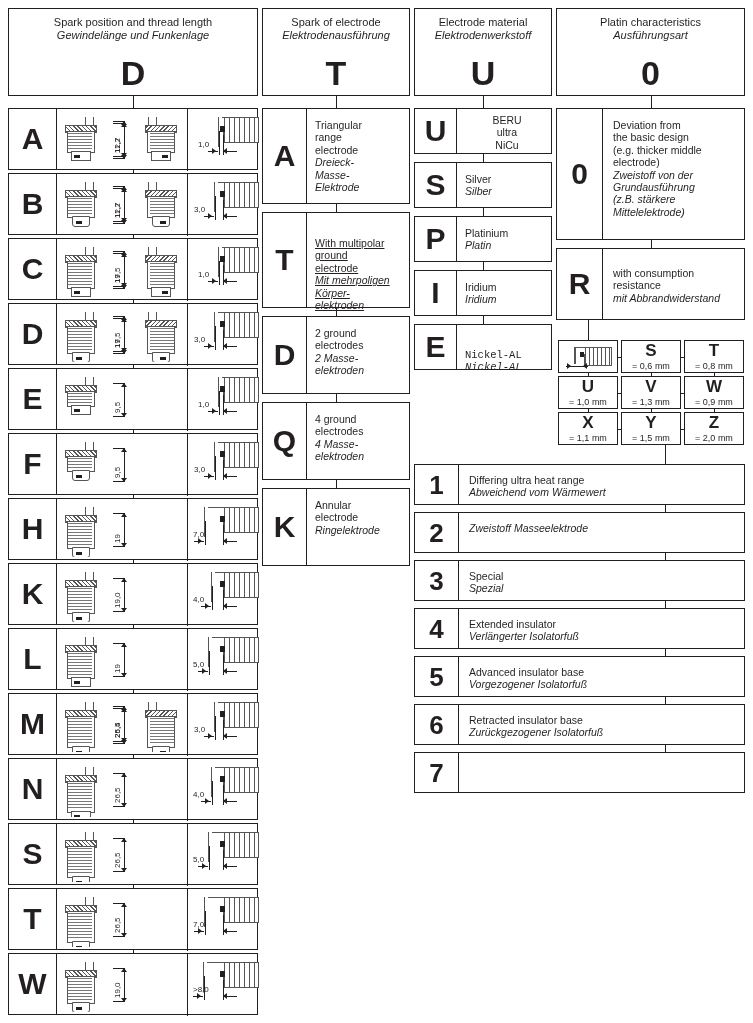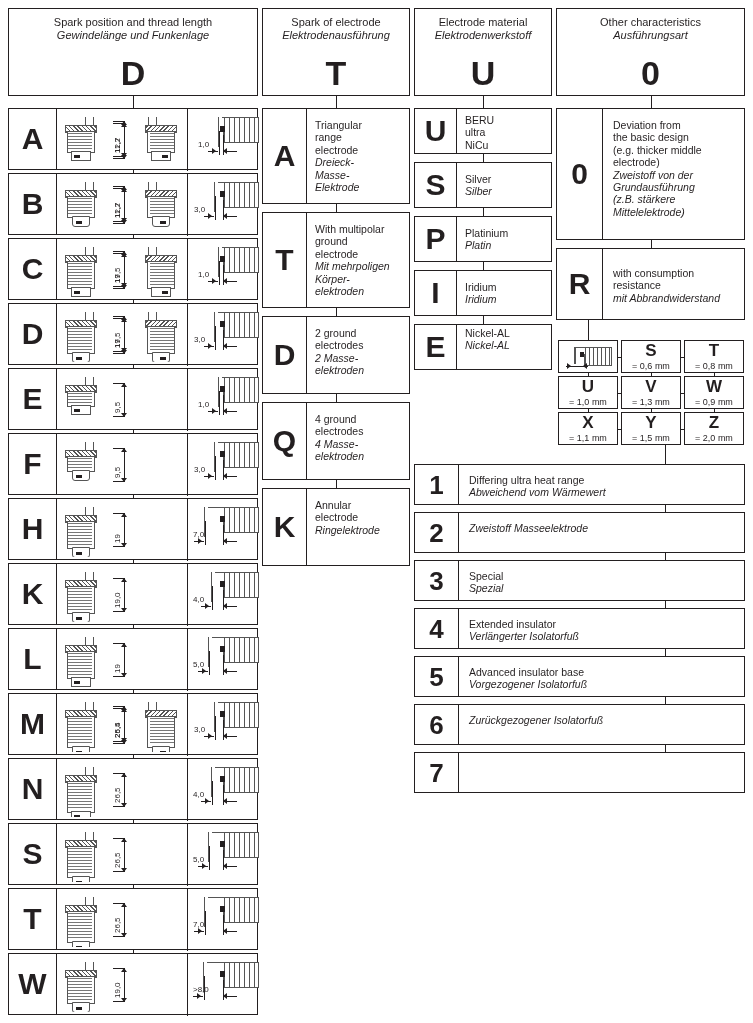--- a/index.html
+++ b/index.html
@@ -86,21 +86,21 @@
       <div class="hdr-en">Spark of electrode</div>
       <div class="hdr-de">Elektrodenausführung</div>
       <div class="hdr-code">T</div>
     </div>
     <div class="box hdr" style="left: 414px; top: 8px; width: 138px; height: 88px;">
       <div class="hdr-en">Electrode material</div>
       <div class="hdr-de">Elektrodenwerkstoff</div>
       <div class="hdr-code">U</div>
     </div>
     <div class="box hdr" style="left: 556px; top: 8px; width: 189px; height: 88px;">
-      <div class="hdr-en">Other characteristics</div>
+      <div class="hdr-en">Platin characteristics</div>
       <div class="hdr-de">Ausführungsart</div>
       <div class="hdr-code">0</div>
     </div>
     <div class="box" style="left: 8px; top: 108px; width: 250px; height: 62px;">
       <div class="code-letter" style="width: 48px;">A</div>
       <div style="position: absolute; left: 178px; top: 0px; width: 1px; height: 62px; background: rgb(35, 31, 32);"></div>
       <div style="position: absolute; left: 54px; top: 8px; width: 52px; height: 50px; overflow: hidden;">
         <div class="plug" style="left: 0px; top: 4px; width: 48px; height: 46px;">
           <div class="stem" style="left: 22px; top: -6px; width: 7px; height: 14px; border-bottom: none;"></div>
           <div class="hatch" style="left: 2px; top: 4px; width: 30px; height: 6px;"></div>
@@ -821,21 +821,21 @@
 range
 electrode</div>
         <div class="de">Dreieck-
 Masse-
 Elektrode</div>
       </div>
     </div>
     <div class="vline" style="left: 336px; top: 100px; height: 8px;"></div>
     <div class="box" style="left: 262px; top: 212px; width: 148px; height: 96px;">
       <div class="code-letter" style="width: 44px;">T</div>
-      <div class="desc" style="left: 52px; top: 10px; right: 4px; width: 92px;">
+      <div class="desc" style="left: 52px; top: 24px; right: 4px; width: 92px; text-decoration: underline;">
         <div class="en">With multipolar
 ground
 electrode</div>
         <div class="de">Mit mehrpoligen
 Körper-
 elektroden</div>
       </div>
     </div>
     <div class="vline" style="left: 336px; top: 204px; height: 8px;"></div>
     <div class="box" style="left: 262px; top: 316px; width: 148px; height: 78px;">
@@ -863,21 +863,21 @@
       <div class="desc" style="left: 52px; top: 10px; right: 4px; width: 92px;">
         <div class="en">Annular
 electrode</div>
         <div class="de">Ringelektrode</div>
       </div>
     </div>
     <div class="vline" style="left: 336px; top: 480px; height: 8px;"></div>
     <div class="vline" style="left: 336px; top: 96px; height: 12px;"></div>
     <div class="box" style="left: 414px; top: 108px; width: 138px; height: 46px;">
       <div class="code-letter" style="width: 42px;">U</div>
-      <div class="desc" style="left: 50px; top: 5px; width: 84px;">
+      <div class="desc" style="left: 50px; top: 5px; width: 84px; text-align: center;">
         <div class="en">BERU
 ultra
 NiCu</div>
         <div class="de"></div>
       </div>
     </div>
     <div class="vline" style="left: 483px; top: 100px; height: 8px;"></div>
     <div class="box" style="left: 414px; top: 162px; width: 138px; height: 46px;">
       <div class="code-letter" style="width: 42px;">S</div>
       <div class="desc" style="left: 50px; top: 10px; width: 84px;">
@@ -897,21 +897,21 @@
     <div class="box" style="left: 414px; top: 270px; width: 138px; height: 46px;">
       <div class="code-letter" style="width: 42px;">I</div>
       <div class="desc" style="left: 50px; top: 10px; width: 84px;">
         <div class="en">Iridium</div>
         <div class="de">Iridium</div>
       </div>
     </div>
     <div class="vline" style="left: 483px; top: 262px; height: 8px;"></div>
     <div class="box" style="left: 414px; top: 324px; width: 138px; height: 46px;">
       <div class="code-letter" style="width: 42px;">E</div>
-      <div class="desc" style="left: 50px; top: 2px; width: 84px;">
+      <div class="desc" style="left: 50px; top: 24px; width: 84px; font-family: Liberation Mono, monospace;">
         <div class="en">Nickel-AL</div>
         <div class="de">Nickel-AL</div>
       </div>
     </div>
     <div class="vline" style="left: 483px; top: 316px; height: 8px;"></div>
     <div class="vline" style="left: 483px; top: 96px; height: 12px;"></div>
     <div class="box" style="left: 556px; top: 108px; width: 189px; height: 132px;">
       <div class="code-letter" style="width: 46px;">0</div>
       <div class="desc" style="left: 56px; top: 10px; width: 129px;">
         <div class="en">Deviation from
@@ -1026,20 +1026,21 @@
       <div class="code-letter" style="width: 44px;">5</div>
       <div class="desc" style="left: 54px; top: 9px; width: 271px;">
         <div class="en">Advanced insulator base</div>
         <div class="de">Vorgezogener Isolatorfuß</div>
       </div>
     </div>
     <div class="vline" style="left: 665px; top: 649px; height: 7px;"></div>
     <div class="box numrow" style="left: 414px; top: 704px; width: 331px; height: 41px;">
       <div class="code-letter" style="width: 44px;">6</div>
       <div class="desc" style="left: 54px; top: 9px; width: 271px;">
+        <div class="en">Retracted insulator base</div>
         <div class="de">Zurückgezogener Isolatorfuß</div>
       </div>
     </div>
     <div class="vline" style="left: 665px; top: 697px; height: 7px;"></div>
     <div class="box numrow" style="left: 414px; top: 752px; width: 331px; height: 41px;">
       <div class="code-letter" style="width: 44px;">7</div>
     </div>
     <div class="vline" style="left: 665px; top: 745px; height: 7px;"></div>
     <div class="vline" style="left: 665px; top: 444px; height: 20px;"></div>
   </div>

